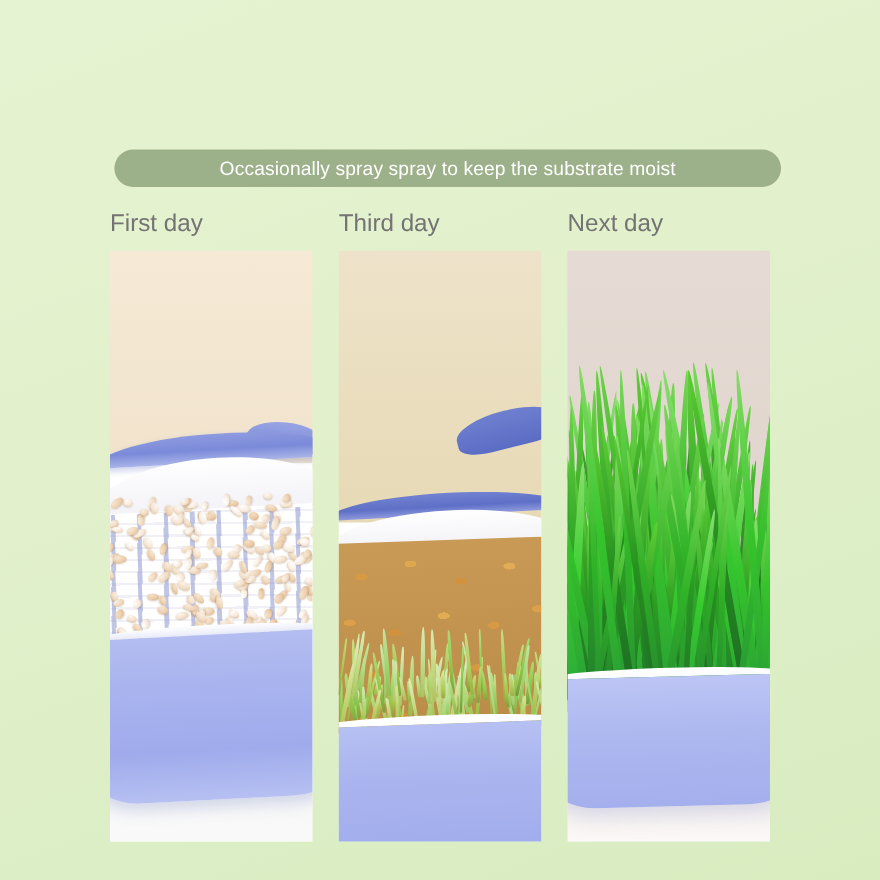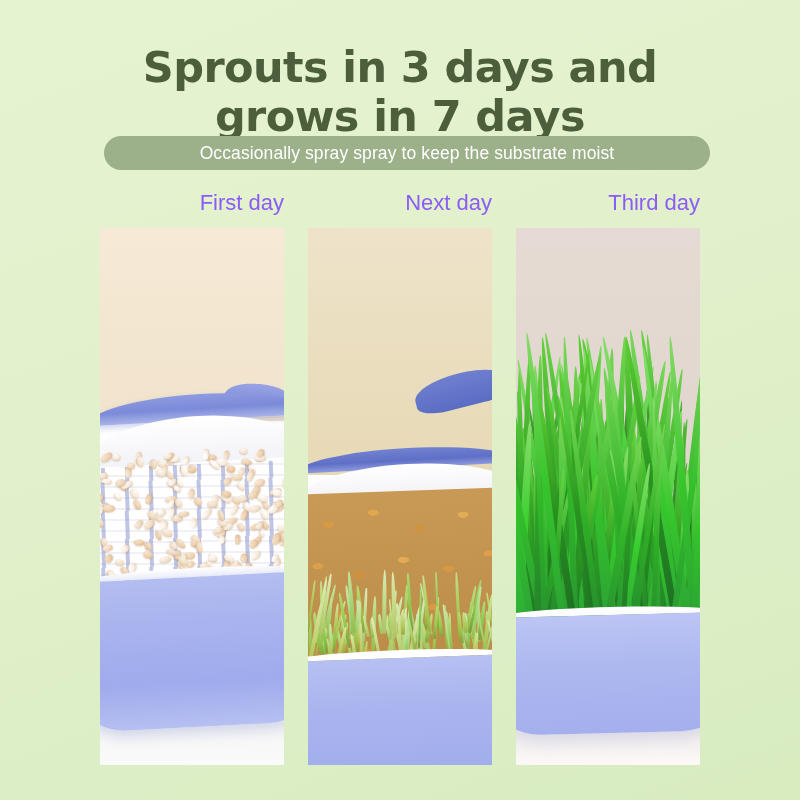--- a/index.html
+++ b/index.html
@@ -40,22 +40,22 @@
     white-space:nowrap;
   }
 
   
   .labels{
     position:absolute;left:100px;top:190px;width:600px;height:34px;
     display:flex;
   }
   .labels .lbl{
     width:188px;margin-right:24px;
-    text-align:right;
-    color:#8b5cf6;
+    text-align:left;
+    color:#737373;
     font-size:22px;
     font-family:"Liberation Sans",sans-serif;
   }
   .labels .lbl:last-child{margin-right:0;}
 
   
   .strip{
     position:absolute;left:100px;top:228px;
     width:600px;height:537px;
     display:flex;
@@ -209,33 +209,29 @@
     position:absolute;bottom:0;
     border-radius:50% 50% 2px 2px;
     transform-origin:50% 100%;
   }
 </style>
 </head>
 <body>
 
 <div id="stage">
 
-  <h1 class="headline">
-    <span class="l1">Sprouts in 3 days and</span>
-    <span class="l2">grows in 7 days</span>
-  </h1>
 
   <div class="pill">
     <span>Occasionally spray spray to keep the substrate moist</span>
   </div>
 
   <div class="labels">
     <div class="lbl">First day</div>
+    <div class="lbl">Third day</div>
     <div class="lbl">Next day</div>
-    <div class="lbl">Third day</div>
   </div>
 
   <div class="strip">
 
     <div class="panel p1">
       <div class="wall"></div>
       <div class="desk"></div>
       <div class="rim2"></div>
       <div class="rim"></div>
       <div class="innerwhite"></div>

